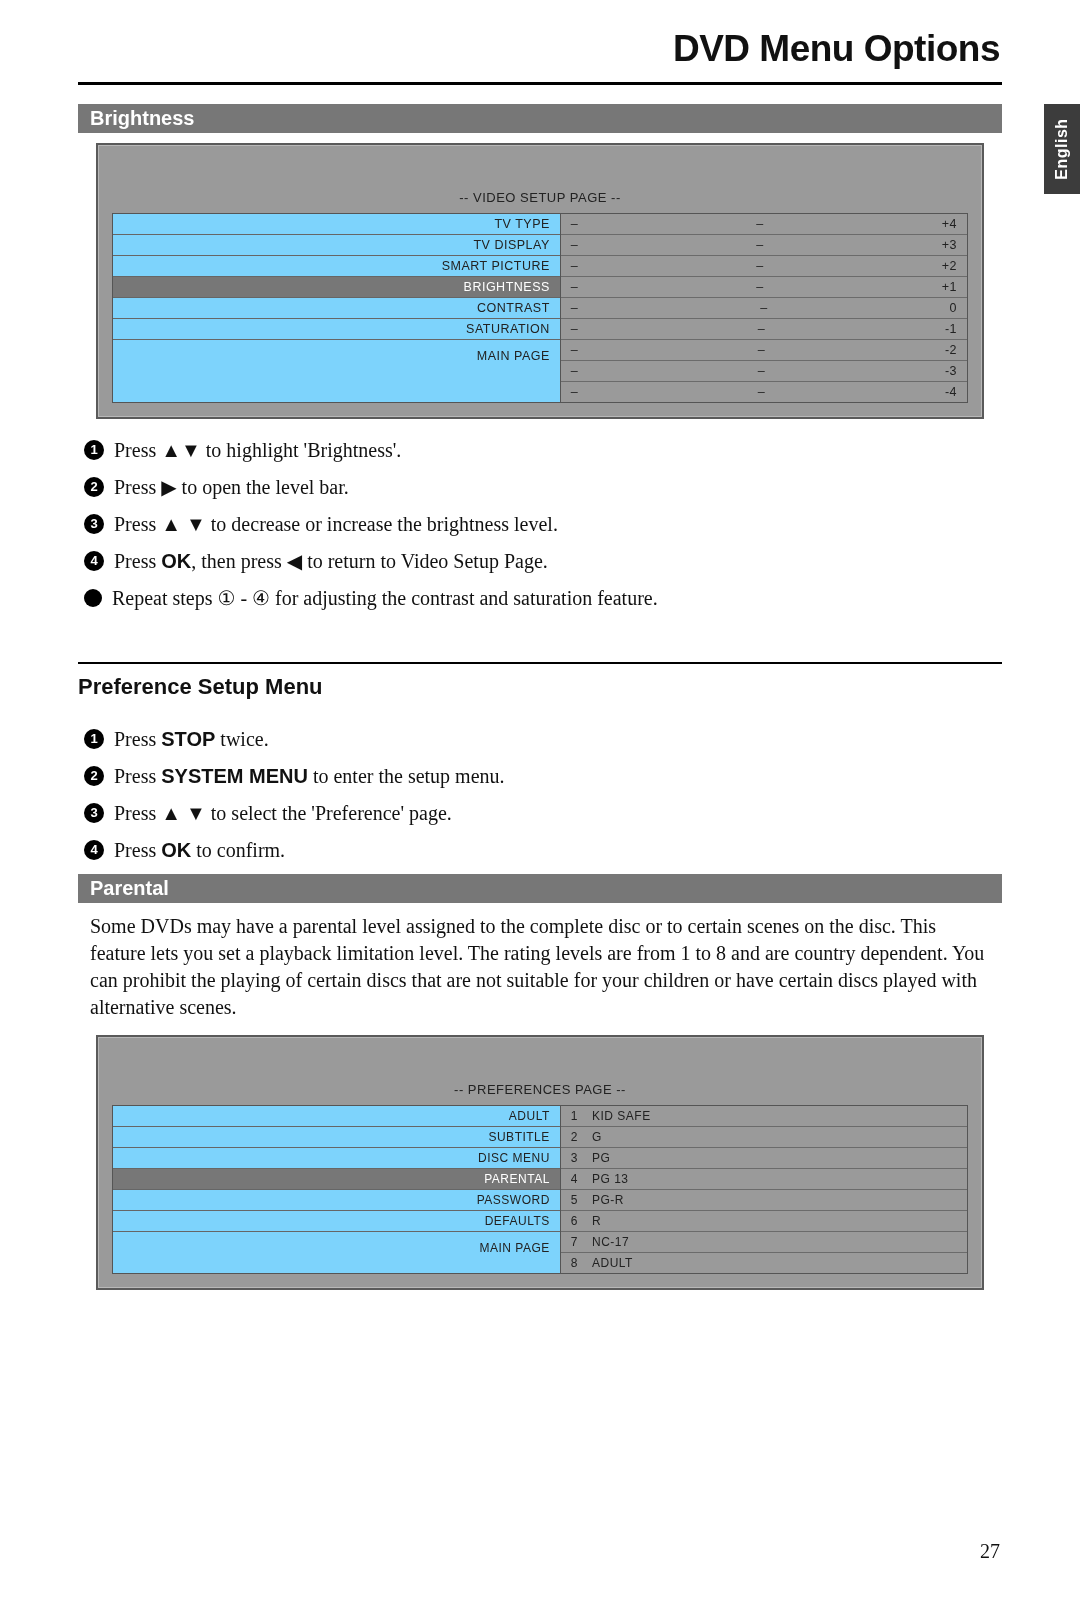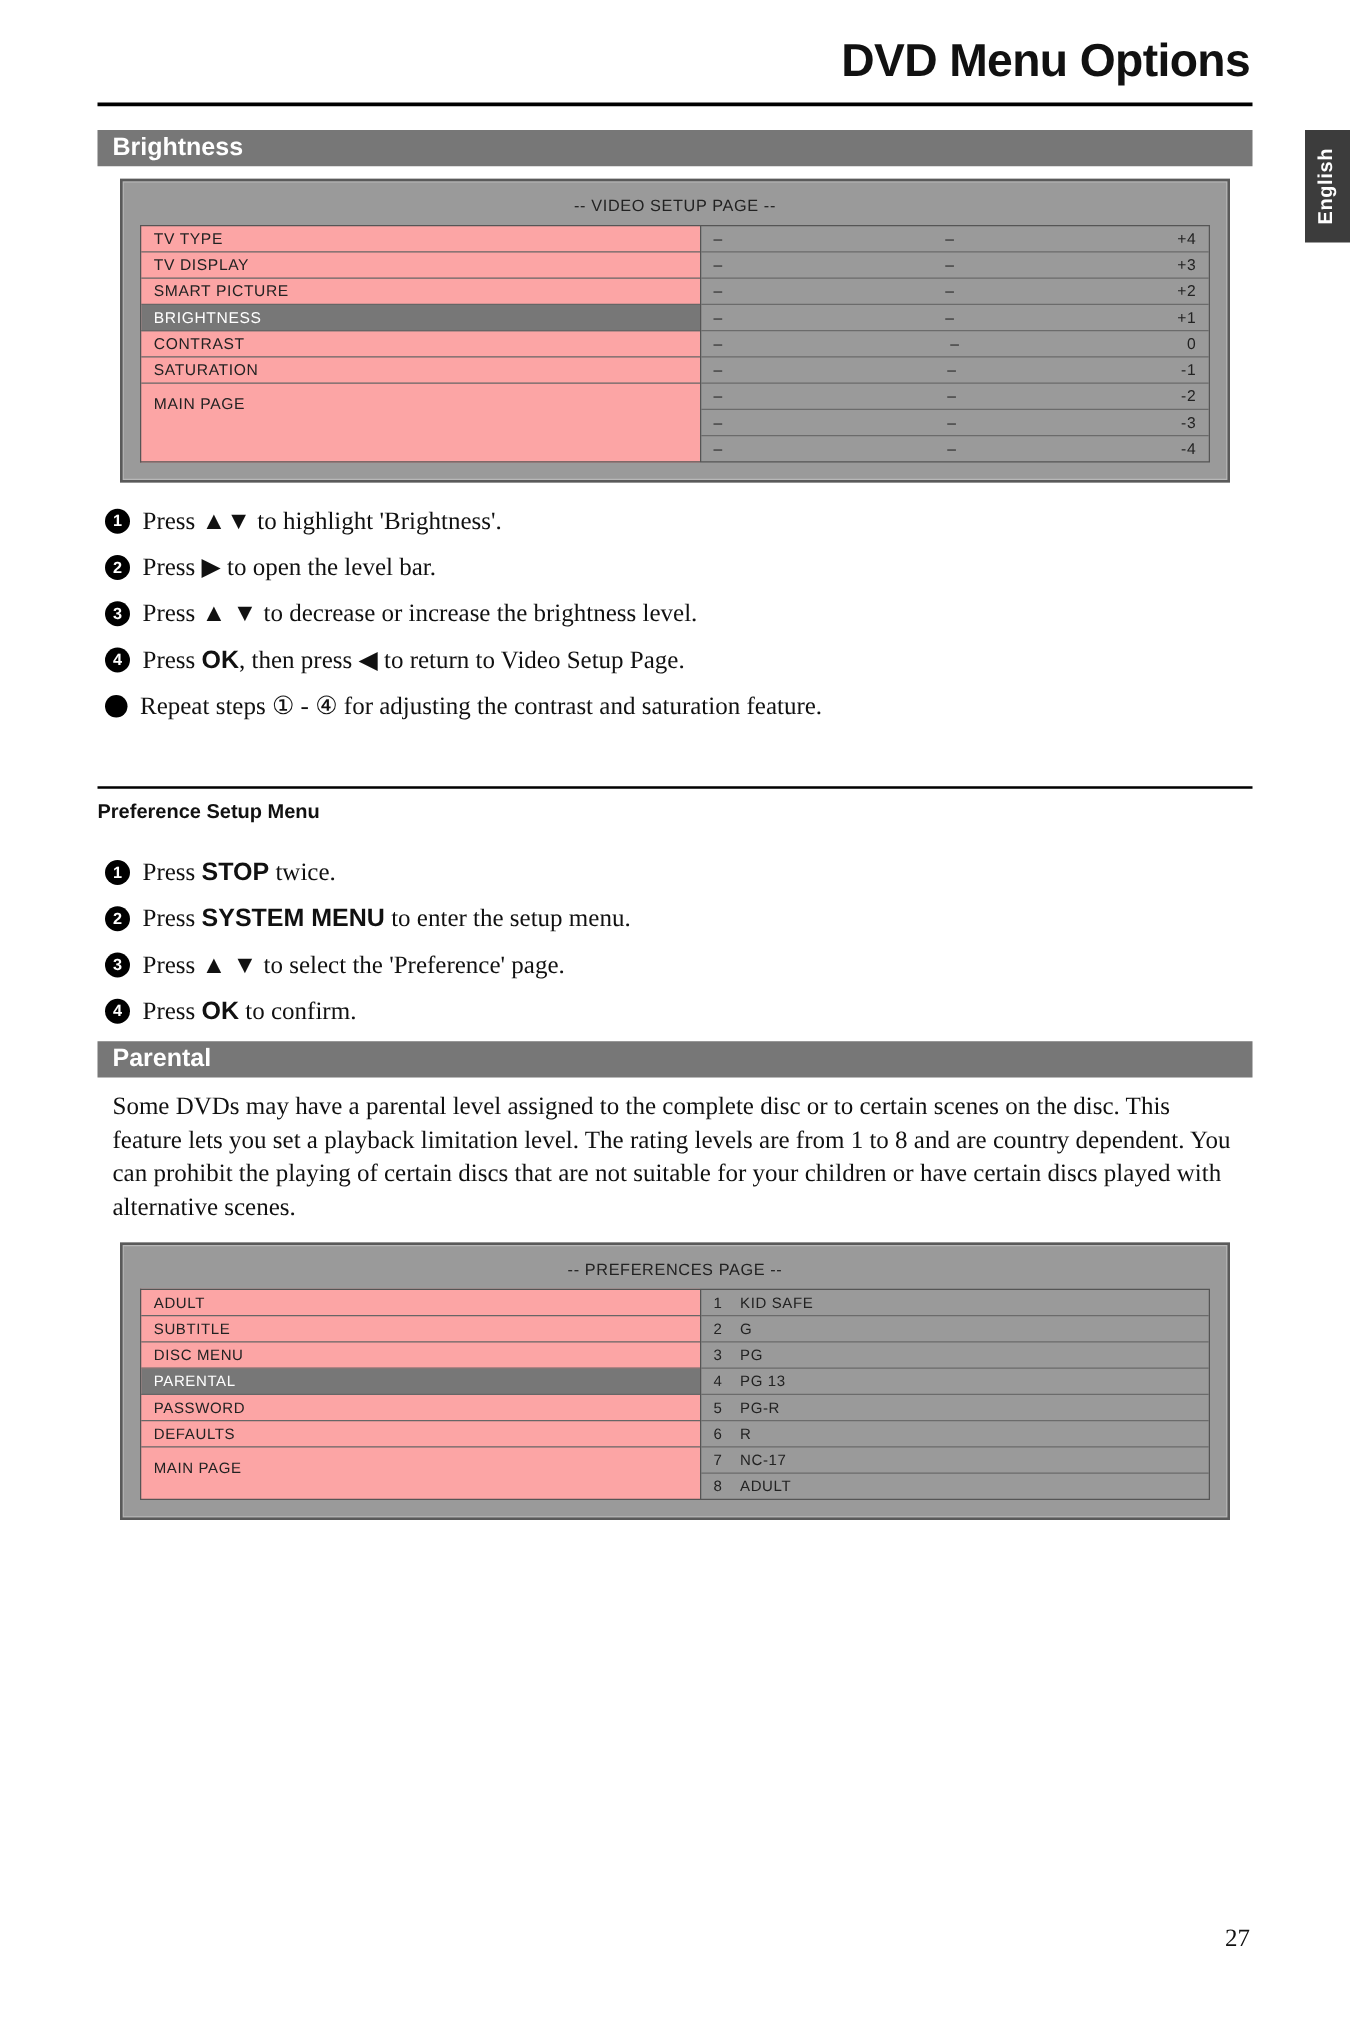--- a/index.html
+++ b/index.html
@@ -71,21 +71,21 @@
     margin-bottom: 10px;
   }
   .col-right .top-rule {
     height: 0;
     border-top: 2px solid #000;
     margin-bottom: 10px;
   }
   .section-title-plain {
     font-family: Arial, Helvetica, sans-serif;
     font-weight: bold;
-    font-size: 16px;
+    font-size: 22px;
     margin-bottom: 26px;
   }
   .body-text {
     font-size: 20px;
     line-height: 1.35;
     padding: 0 12px;
     margin-bottom: 14px;
   }
   .steps {
     list-style: none;
@@ -136,29 +136,31 @@
     font-family: Arial, Helvetica, sans-serif;
     font-size: 12.5px;
     letter-spacing: 0.5px;
     color: #222;
     box-shadow: inset 0 0 0 1px #b8b8b8;
   }
   .osd-title {
     text-align: center;
     padding: 2px 0 8px 0;
     font-size: 13px;
+    margin-top: 33px;
   }
   .osd-row {
     display: flex;
   }
   .osd-left {
     flex: 1.1;
     border: 1px solid #555;
     border-right: none;
-    background: #fca5a5;
+    background: #7dd3fc;
+    text-align: right;
   }
   .osd-right {
     flex: 1;
     border: 1px solid #555;
     background: #9a9a9a;
   }
   .osd-item {
     padding: 3px 10px;
     border-bottom: 1px solid #666;
     white-space: nowrap;

